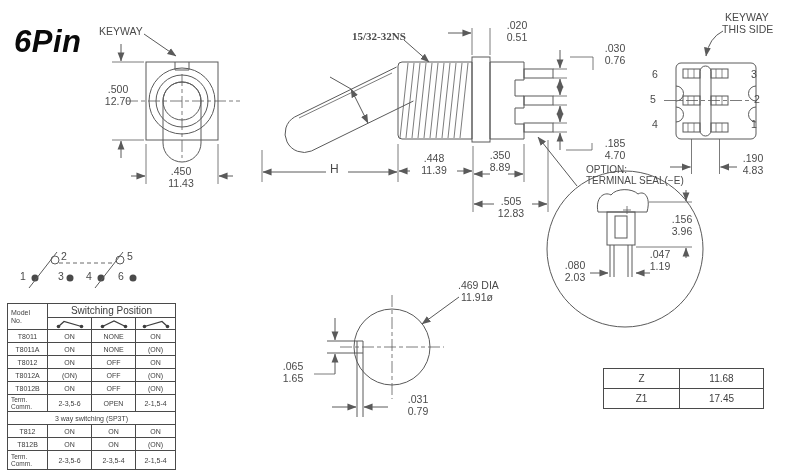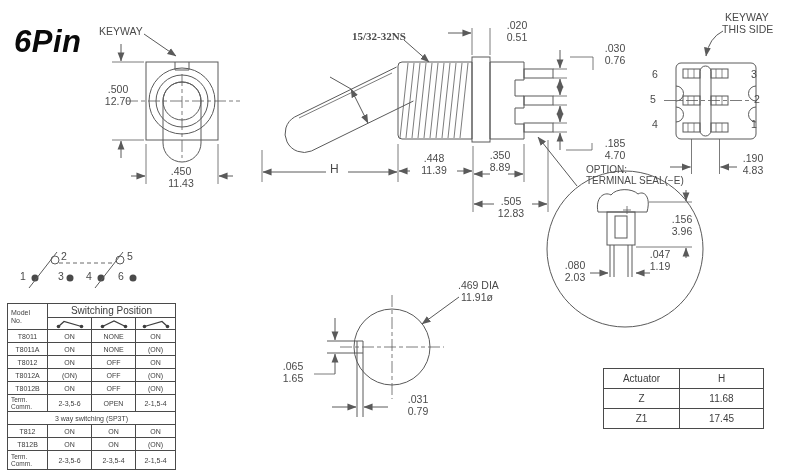--- a/index.html
+++ b/index.html
@@ -398,24 +398,20 @@
     </tr>
   </tbody>
     </table>
 
   <table class="act">
     <colgroup>
         <col style="width:76px">
         <col style="width:84px">
       </colgroup>
     <tbody>
-        <tr>
-      <td>Actuator</td>
-      <td>H</td>
-    </tr>
     <tr>
       <td>Z</td>
       <td>11.68</td>
     </tr>
     <tr>
       <td>Z1</td>
       <td>17.45</td>
     </tr>
   </tbody>
     </table>

